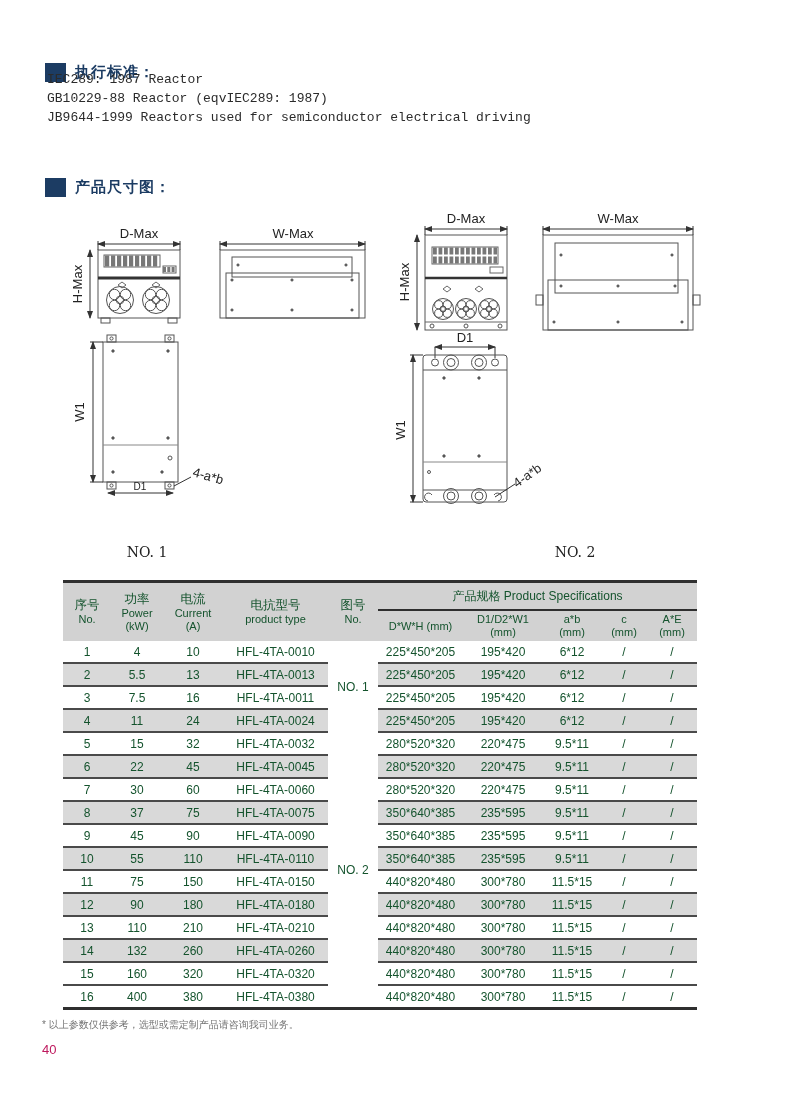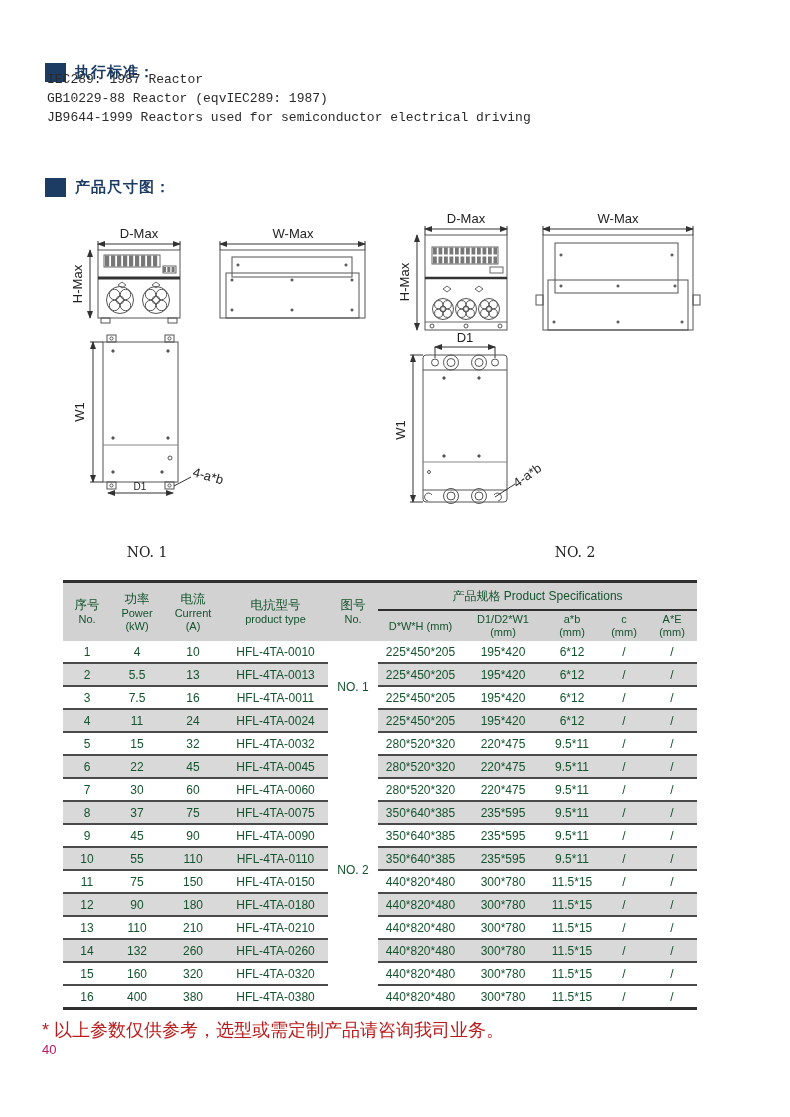--- a/index.html
+++ b/index.html
@@ -27,21 +27,21 @@
                  padding:2px 0;text-align:center;line-height:1.2;}
   .th-zh{display:block;font-size:12.5px;}
   .th-en{display:block;font-size:11px;}
   .th-group{border-bottom:2px solid #2f2f2f;font-size:12px;height:22px;}
   .spec-table tbody td{height:21px;text-align:center;border-bottom:2px solid #4a4a4a;
                        padding:0;background:#fff;}
   .spec-table tbody tr.shaded td{background:#d9d9d9;}
   .spec-table tbody td.fig-cell{background:#fff;border-bottom:none;font-size:12px;}
   .spec-table tbody tr:last-child td{border-bottom:none;}
   
-  .footnote{position:absolute;left:42px;top:1018px;font-size:18px;color:#b91c1c;}
+  .footnote{position:absolute;left:42px;top:1018px;font-size:10px;color:#737373;}
   .pagenum{position:absolute;left:42px;top:1042px;font-size:13px;color:#be185d;}
 </style>
 </head>
 <body>
 
 <div class="page">
 
   <div class="sec-head" style="top:45px;margin-top:18px;">
     <span class="sec-sq"></span>
     <span class="sec-title">执行标准：</span>

